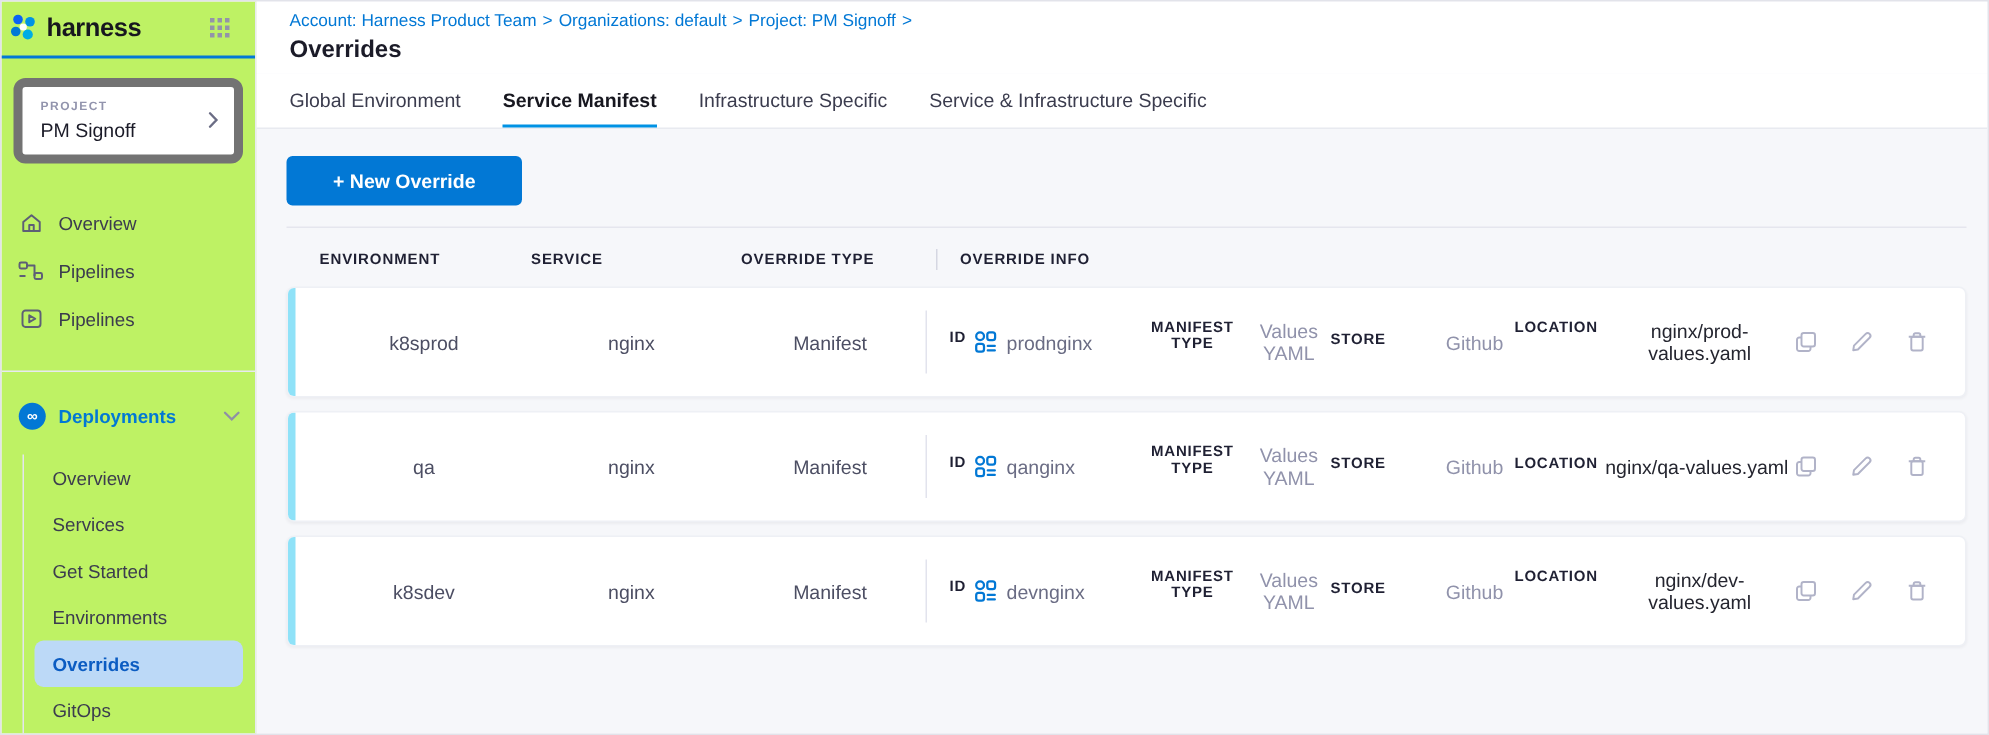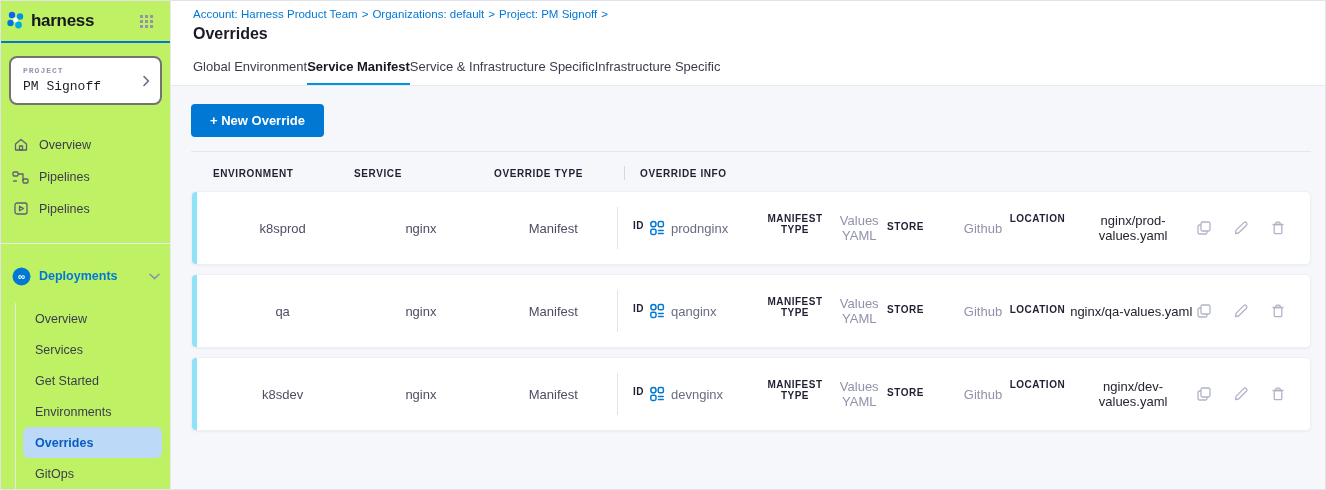--- a/index.html
+++ b/index.html
@@ -8,21 +8,21 @@
   .app { width:1326px; height:490px; display:flex; background:#f6f7fa; overflow:hidden; position:relative; border:1px solid #e2e3ea; }
 
   
   .sidebar { width:170px; background:#bef264; border-right:1px solid #e8e9f1; flex-shrink:0; display:flex; flex-direction:column; }
   .logo-row { display:flex; align-items:center; height:40px; padding:0 14px 0 2px; }
   .logo-mark { width:26px; height:26px; display:flex; align-items:center; justify-content:center; }
   .logo-text { font-size:17px; font-weight:bold; color:#17171f; letter-spacing:-0.3px; margin-left:2px; }
   .apps-btn { margin-left:auto; width:20px; height:20px; display:flex; align-items:center; justify-content:center; cursor:pointer; }
   .brand-rule { height:2px; background:#0278d5; }
 
-  .project-card { margin:13px 8px 0 8px; background:#fff; border:2px solid #737373; border-radius:8px; padding:8px 26px 9px 12px; position:relative; cursor:pointer;font-family:Liberation Mono, monospace; }
+  .project-card { margin:13px 8px 0 8px; background:#fff; border:6px solid #737373; border-radius:8px; padding:8px 26px 9px 12px; position:relative; cursor:pointer; }
   .project-label { font-size:8px; font-weight:bold; letter-spacing:1px; color:#9294ad; }
   .project-name { font-size:13px; color:#1b1b28; margin-top:4px; }
   .project-chevron { position:absolute; right:10px; top:50%; transform:translateY(-50%); color:#6b6d85; }
 
   .nav { margin-top:24px; }
   .nav-item { display:flex; align-items:center; gap:10px; height:32px; padding:0 10px 0 11px; font-size:12.5px; color:#3b3c4e; cursor:pointer; }
   .nav-item .nicon { width:17px; height:17px; display:flex; align-items:center; justify-content:center; color:#5d5f76; }
 
   .side-divider { border-top:1px solid #e8e9f1; margin:18px 0 0 0; }
 
@@ -34,26 +34,26 @@
   .subnav-item { height:31px; display:flex; align-items:center; padding-left:34px; font-size:12.5px; color:#3b3c4e; cursor:pointer; }
   .subnav-item.active { background:#bcd9f7; color:#0b5cc2; font-weight:bold; border-radius:6px; margin:0 8px 0 22px; padding-left:12px; }
 
   
   .main { flex:1; display:flex; flex-direction:column; min-width:0; }
   .page-header { background:#fff; padding:7px 0 6px 22px; }
   .breadcrumb { font-size:11.5px; color:#0278d5; cursor:pointer; }
   .breadcrumb .sep { margin:0 4px; }
   .page-title { font-size:16px; font-weight:bold; color:#1b1b28; margin-top:5px; }
 
-  .tabs { background:#fff; display:flex; padding-left:22px; height:37px; border-bottom:1px solid #e8eaf0; }
+  .tabs { background:#fff; display:flex; gap:28px; padding-left:22px; height:37px; border-bottom:1px solid #e8eaf0; }
   .tab { font-size:13px; color:#3b3c4e; display:flex; align-items:center; border-bottom:2px solid transparent; cursor:pointer; }
   .tab.active { font-weight:bold; color:#17171f; border-bottom-color:#0092e4; }
 
   .content { flex:1; padding:18px 14px 0 20px; background:#f6f7fa; }
-  .btn-primary { display:inline-flex; align-items:center; background:#0278d5; color:#fff; font-size:13px; font-weight:bold; font-family:"Liberation Sans",sans-serif; border:none; border-radius:4px; height:33px; padding:0 19px; cursor:pointer; }
+  .btn-primary { display:inline-flex; align-items:center; background:#0278d5; color:#fff; font-size:13px; font-weight:bold; font-family:"Liberation Sans",sans-serif; border:none; border-radius:4px; height:33px; padding:0 31px; cursor:pointer; }
   .toolbar-rule { border-top:1px solid #e5e6ee; margin-top:14px; }
 
   .thead { display:flex; align-items:center; padding:14px 0 11px 22px; }
   .th { font-size:10px; font-weight:bold; letter-spacing:.6px; color:#1f2033; }
   .th-env { width:141px; }
   .th-svc { width:140px; }
   .th-type { width:130px; }
   .th-sep { width:1px; height:14px; background:#d5d7e2; }
   .th-info { margin-left:15px; }
 
@@ -196,22 +196,22 @@
     <div class="page-header">
       <div class="breadcrumb">
         <span>Account: Harness Product Team</span><span class="sep">&gt;</span><span>Organizations: default</span><span class="sep">&gt;</span><span>Project: PM Signoff</span><span class="sep">&gt;</span>
       </div>
       <div class="page-title">Overrides</div>
     </div>
 
     <div class="tabs">
       <div class="tab">Global Environment</div>
       <div class="tab active">Service Manifest</div>
+      <div class="tab">Infrastructure Specific</div>
       <div class="tab">Service &amp; Infrastructure Specific</div>
-      <div class="tab">Infrastructure Specific</div>
     </div>
 
     <div class="content">
       <button class="btn-primary">+ New Override</button>
       <div class="toolbar-rule"></div>
 
       <div class="thead">
         <span class="th th-env">ENVIRONMENT</span>
         <span class="th th-svc">SERVICE</span>
         <span class="th th-type">OVERRIDE TYPE</span>

